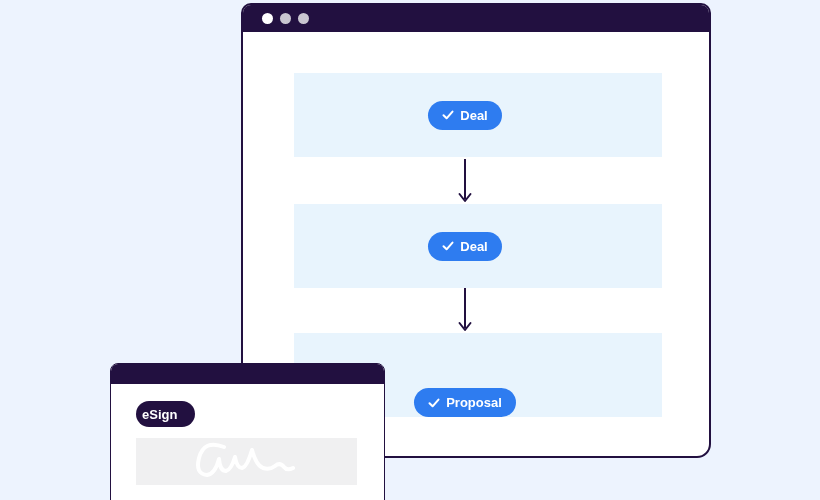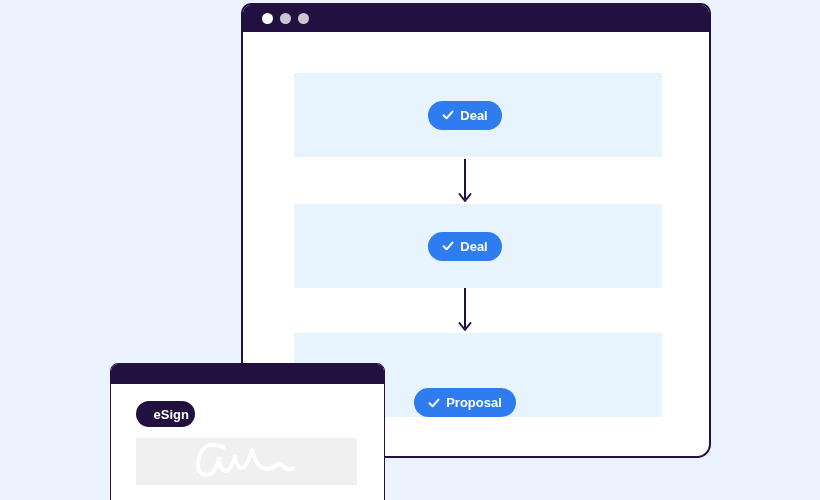--- a/index.html
+++ b/index.html
@@ -97,21 +97,21 @@
     border-radius: 8px 8px 0 0;
     overflow: hidden;
   }
   .esign-titlebar {
     height: 20px;
     background: var(--navy, #221040);
   }
   .esign-badge {
     display: flex;
     align-items: center;
-    justify-content: flex-end;
+    justify-content: flex-start;
     margin: 17px 0 0 25px;
     width: 59px;
     height: 26px;
     border-radius: 14px;
     border: none;
     background: var(--navy, #221040);
     color: #ffffff;
     font-family: "Liberation Sans", sans-serif;
     font-size: 13px;
     font-weight: bold;

